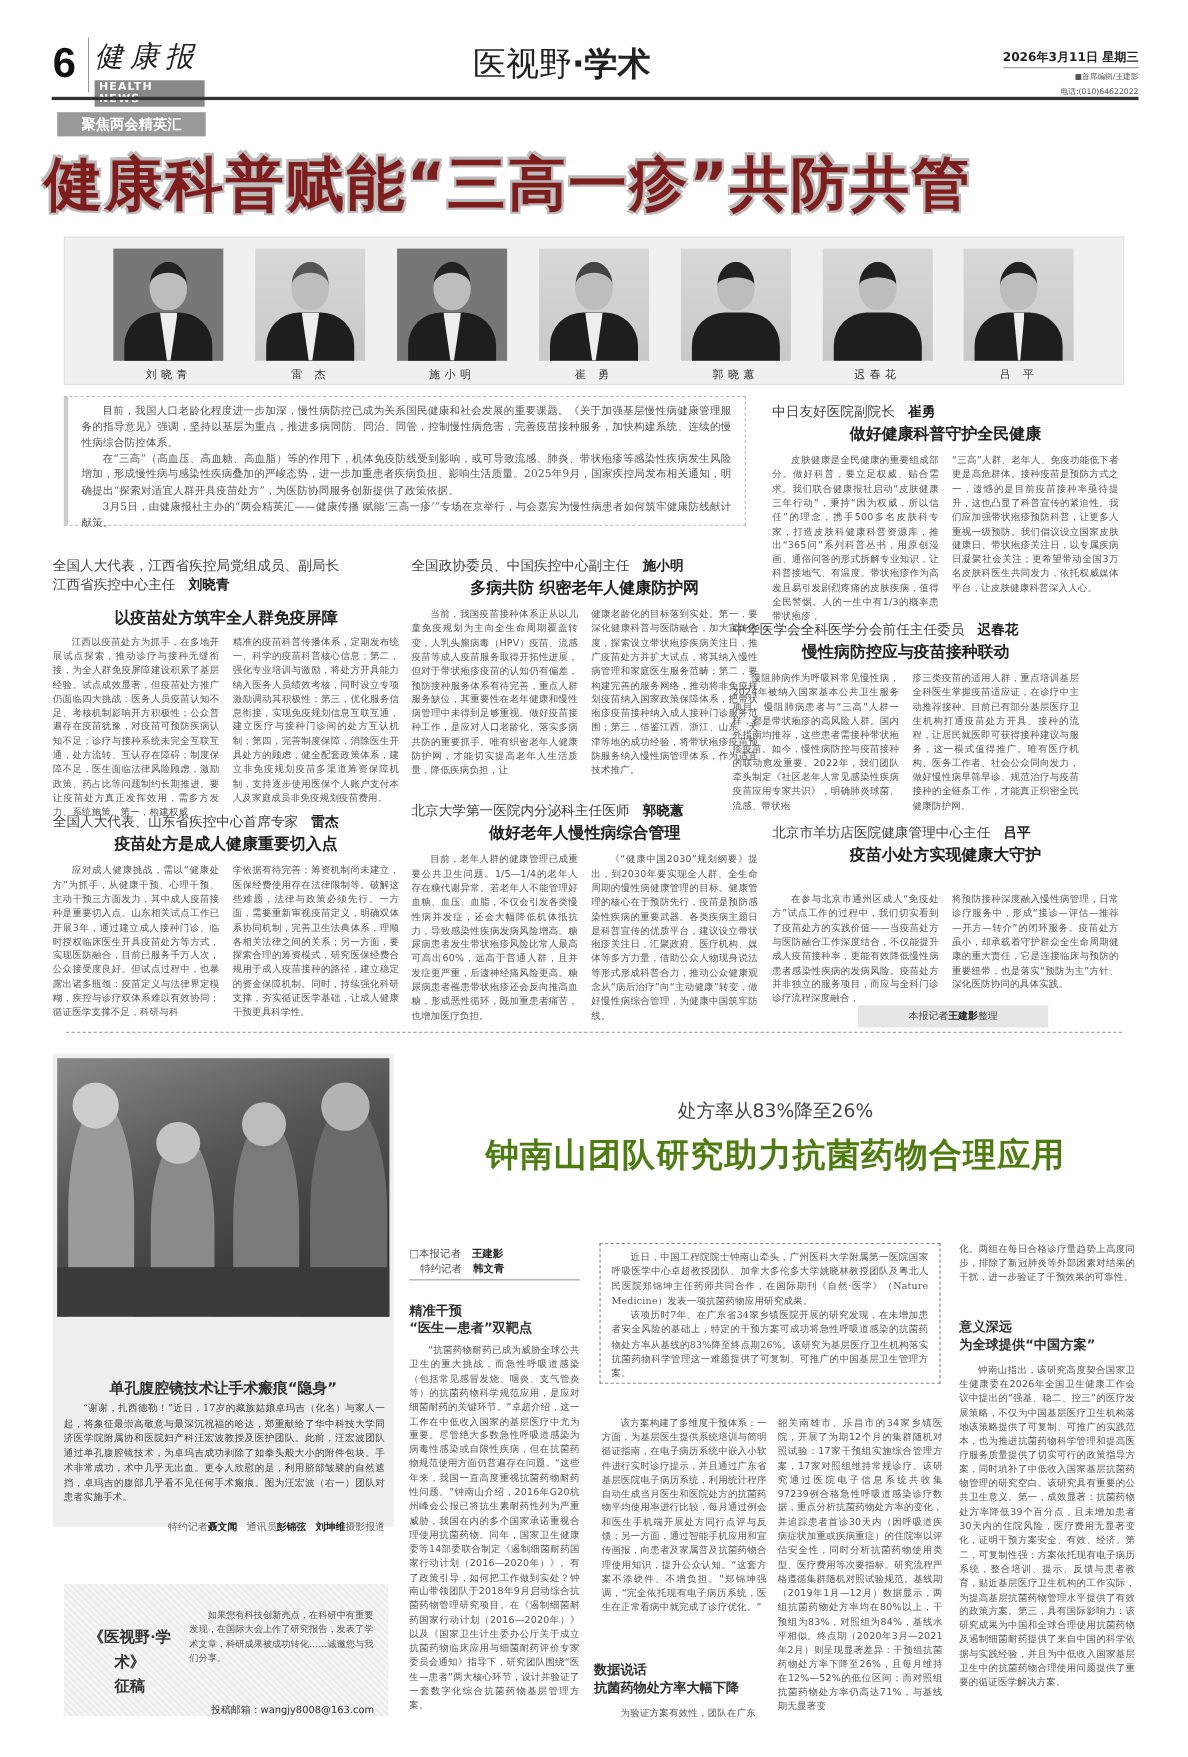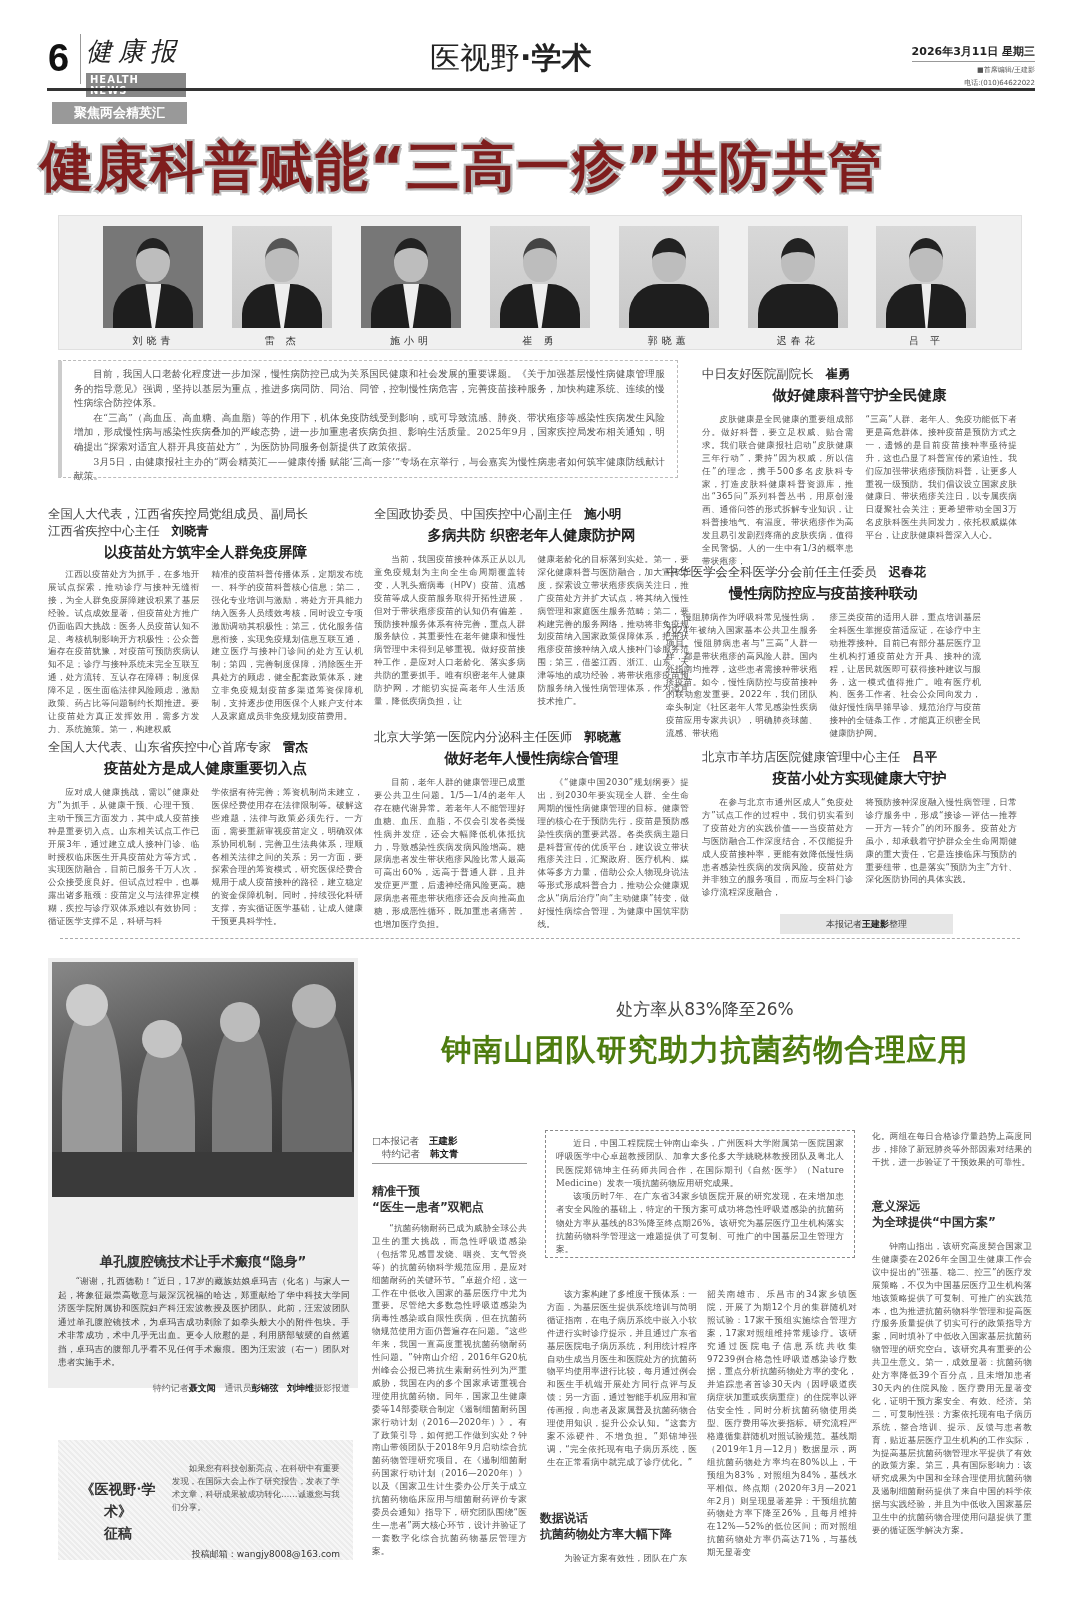--- a/index.html
+++ b/index.html
@@ -158,21 +158,21 @@
   <div class="txt">
     <p>目前，我国人口老龄化程度进一步加深，慢性病防控已成为关系国民健康和社会发展的重要课题。《关于加强基层慢性病健康管理服务的指导意见》强调，坚持以基层为重点，推进多病同防、同治、同管，控制慢性病危害，完善疫苗接种服务，加快构建系统、连续的慢性病综合防控体系。</p>
     <p>在“三高”（高血压、高血糖、高血脂）等的作用下，机体免疫防线受到影响，或可导致流感、肺炎、带状疱疹等感染性疾病发生风险增加，形成慢性病与感染性疾病叠加的严峻态势，进一步加重患者疾病负担、影响生活质量。2025年9月，国家疾控局发布相关通知，明确提出“探索对适宜人群开具疫苗处方”，为医防协同服务创新提供了政策依据。</p>
     <p>3月5日，由健康报社主办的“两会精英汇——健康传播 赋能‘三高一疹’”专场在京举行，与会嘉宾为慢性病患者如何筑牢健康防线献计献策。</p>
   </div>
 </div>
 
 <div class="abs art" id="a-liu">
   <div class="byline"><span>全国人大代表，江西省疾控局党组成员、副局长</span></div>
   <div class="byline"><span>江西省疾控中心主任</span><b>刘晓青</b></div>
-  <div class="arttitle" style="margin:3px 0 6px">以疫苗处方筑牢全人群免疫屏障</div>
+  <div class="arttitle" style="margin:13px 0 6px">以疫苗处方筑牢全人群免疫屏障</div>
   <div class="cols">
       <div class="txt">江西以疫苗处方为抓手，在多地开展试点探索，推动诊疗与接种无缝衔接，为全人群免疫屏障建设积累了基层经验。试点成效显著，但疫苗处方推广仍面临四大挑战：医务人员疫苗认知不足、考核机制影响开方积极性；公众普遍存在疫苗犹豫，对疫苗可预防疾病认知不足；诊疗与接种系统未完全互联互通，处方流转、互认存在障碍；制度保障不足，医生面临法律风险顾虑，激励政策、药占比等问题制约长期推进。要让疫苗处方真正发挥效用，需多方发力、系统施策。第一，构建权威</div>
       <div class="txt" style="text-indent:0">精准的疫苗科普传播体系，定期发布统一、科学的疫苗科普核心信息；第二，强化专业培训与激励，将处方开具能力纳入医务人员绩效考核，同时设立专项激励调动其积极性；第三，优化服务信息衔接，实现免疫规划信息互联互通，建立医疗与接种门诊间的处方互认机制；第四，完善制度保障，消除医生开具处方的顾虑，健全配套政策体系，建立非免疫规划疫苗多渠道筹资保障机制，支持逐步使用医保个人账户支付本人及家庭成员非免疫规划疫苗费用。</div>
     </div>
 </div>
 
 <div class="abs art" id="a-shi">
   <div class="byline"><span>全国政协委员、中国疾控中心副主任</span><b>施小明</b></div>
   <div class="arttitle" style="margin:3px 0 8px">多病共防 织密老年人健康防护网</div>
   <div class="cols">
@@ -212,21 +212,21 @@
   <div class="byline"><span>中华医学会全科医学分会前任主任委员</span><b>迟春花</b></div>
   <div class="arttitle" style="margin:3px 0 8px">慢性病防控应与疫苗接种联动</div>
   <div class="cols">
       <div class="txt">慢阻肺病作为呼吸科常见慢性病，2024年被纳入国家基本公共卫生服务项目。慢阻肺病患者与“三高”人群一样，都是带状疱疹的高风险人群。国内外指南均推荐，这些患者需接种带状疱疹疫苗。如今，慢性病防控与疫苗接种的联动愈发重要。2022年，我们团队牵头制定《社区老年人常见感染性疾病疫苗应用专家共识》，明确肺炎球菌、流感、带状疱</div>
       <div class="txt" style="text-indent:0">疹三类疫苗的适用人群，重点培训基层全科医生掌握疫苗适应证，在诊疗中主动推荐接种。目前已有部分基层医疗卫生机构打通疫苗处方开具、接种的流程，让居民就医即可获得接种建议与服务，这一模式值得推广。唯有医疗机构、医务工作者、社会公众同向发力，做好慢性病早筛早诊、规范治疗与疫苗接种的全链条工作，才能真正织密全民健康防护网。</div>
     </div>
 </div>
 
 <div class="abs art" id="a-lv">
   <div class="byline"><span>北京市羊坊店医院健康管理中心主任</span><b>吕平</b></div>
-  <div class="arttitle" style="margin:3px 0 8px">疫苗小处方实现健康大守护</div>
+  <div class="arttitle" style="margin:3px 0 24px">疫苗小处方实现健康大守护</div>
   <div class="cols">
       <div class="txt">在参与北京市通州区成人“免疫处方”试点工作的过程中，我们切实看到了疫苗处方的实践价值——当疫苗处方与医防融合工作深度结合，不仅能提升成人疫苗接种率，更能有效降低慢性病患者感染性疾病的发病风险。疫苗处方并非独立的服务项目，而应与全科门诊诊疗流程深度融合，</div>
       <div class="txt" style="text-indent:0">将预防接种深度融入慢性病管理，日常诊疗服务中，形成“接诊—评估—推荐—开方—转介”的闭环服务。疫苗处方虽小，却承载着守护群众全生命周期健康的重大责任，它是连接临床与预防的重要纽带，也是落实“预防为主”方针、深化医防协同的具体实践。</div>
     </div>
 </div>
 
 <div class="abs" id="credit"><span>本报记者</span><b>王建影</b><span>整理</span></div>
 <div class="abs" id="sep"></div>
 
 <div class="abs" id="surgery-box"></div>

